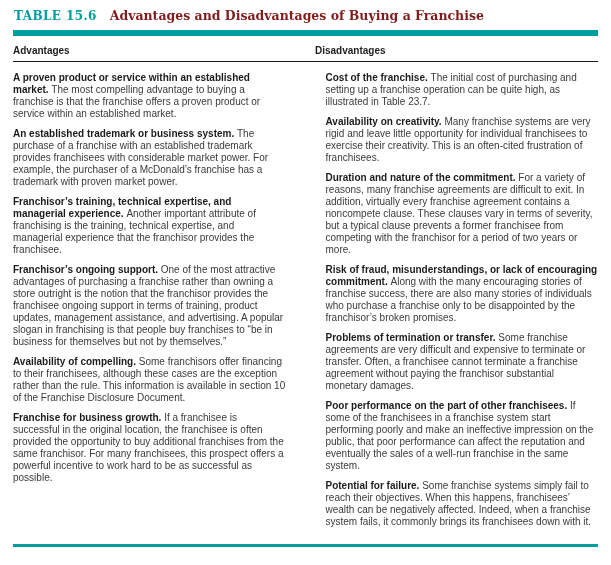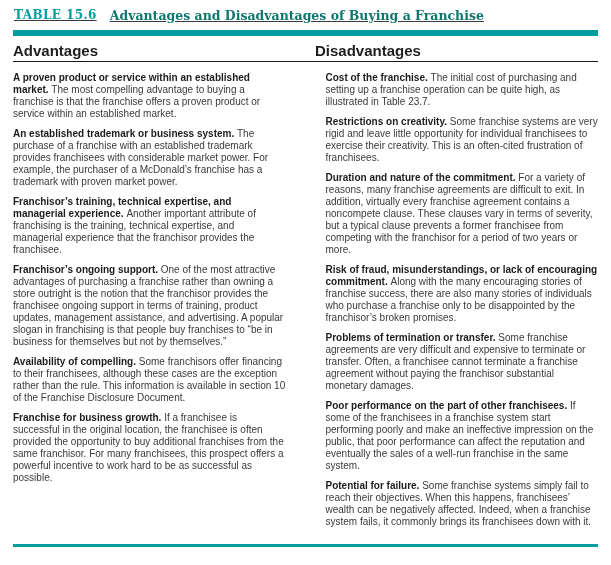--- a/index.html
+++ b/index.html
@@ -10,56 +10,55 @@
     width: 611px;
     height: 565px;
     background: #ffffff;
     font-family: "Liberation Sans", sans-serif;
     color: #3a3a3a;
     padding: 8px 13px 0 13px;
     overflow: hidden;
   }
   .title-row {
     display: flex;
-    align-items: flex-start;
+    align-items: center;
     gap: 13px;
     padding-left: 1px;
-    text-decoration: underline;
   }
   .table-label {
     font-family: "DejaVu Serif", serif;
     font-weight: bold;
     font-size: 12px;
     letter-spacing: 0.4px;
     color: var(--accent);
     white-space: nowrap;
   }
   .table-title {
     font-family: "DejaVu Serif", serif;
     font-weight: bold;
     font-size: 12.5px;
-    color: #0f766e;
+    color: #7f1d1d;
   }
   .accent-bar-top {
     height: 6px;
     background: var(--accent);
     margin-top: 7px;
   }
   .cols {
     display: grid;
     grid-template-columns: 1fr 1fr;
     column-gap: 19px;
   }
   .col-headers {
     padding: 9px 0 5px 0;
     border-bottom: 1px solid #1a1a1a;
   }
   .col-header {
     font-weight: bold;
-    font-size: 15px;
+    font-size: 10px;
     line-height: 11px;
     color: #1e1e1e;
   }
   .col-body {
     padding-top: 10px;
     gap: 40px;
   }
   .item {
     margin: 0 0 8px 0;
     font-size: 10px;
@@ -118,21 +117,21 @@
       <p class="item">
         <strong>Franchise for business growth.</strong><span>If a franchisee is successful in the original location, the franchisee is often provided the opportunity to buy additional franchises from the same franchisor. For many franchisees, this prospect offers a powerful incentive to work hard to be as successful as possible.</span>
       </p>
     </div>
 
     <div class="col">
       <p class="item">
         <strong>Cost of the franchise.</strong><span>The initial cost of purchasing and setting up a franchise operation can be quite high, as illustrated in Table 23.7.</span>
       </p>
       <p class="item">
-        <strong>Restrictions on creativity.</strong><span>Some franchise systems are very rigid and leave little opportunity for individual franchisees to exercise their creativity. This is an often-cited frustration of franchisees.</span>
+        <strong>Availability on creativity.</strong><span>Many franchise systems are very rigid and leave little opportunity for individual franchisees to exercise their creativity. This is an often-cited frustration of franchisees.</span>
       </p>
       <p class="item">
         <strong>Duration and nature of the commitment.</strong><span>For a variety of reasons, many franchise agreements are difficult to exit. In addition, virtually every franchise agreement contains a noncompete clause. These clauses vary in terms of severity, but a typical clause prevents a former franchisee from competing with the franchisor for a period of two years or more.</span>
       </p>
       <p class="item">
         <strong>Risk of fraud, misunderstandings, or lack of encouraging commitment.</strong><span>Along with the many encouraging stories of franchise success, there are also many stories of individuals who purchase a franchise only to be disappointed by the franchisor’s broken promises.</span>
       </p>
       <p class="item">
         <strong>Problems of termination or transfer.</strong><span>Some franchise agreements are very difficult and expensive to terminate or transfer. Often, a franchisee cannot terminate a franchise agreement without paying the franchisor substantial monetary damages.</span>
       </p>

